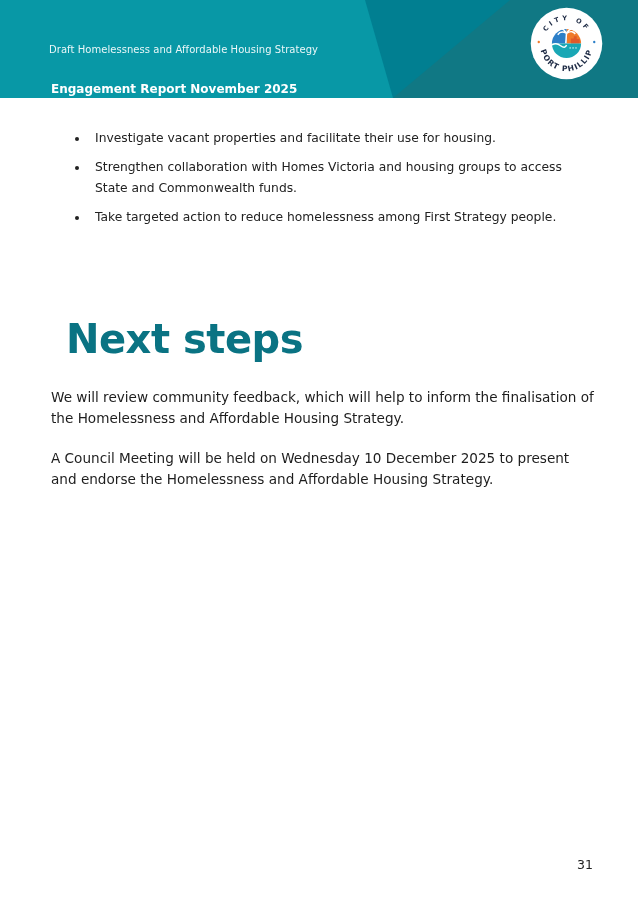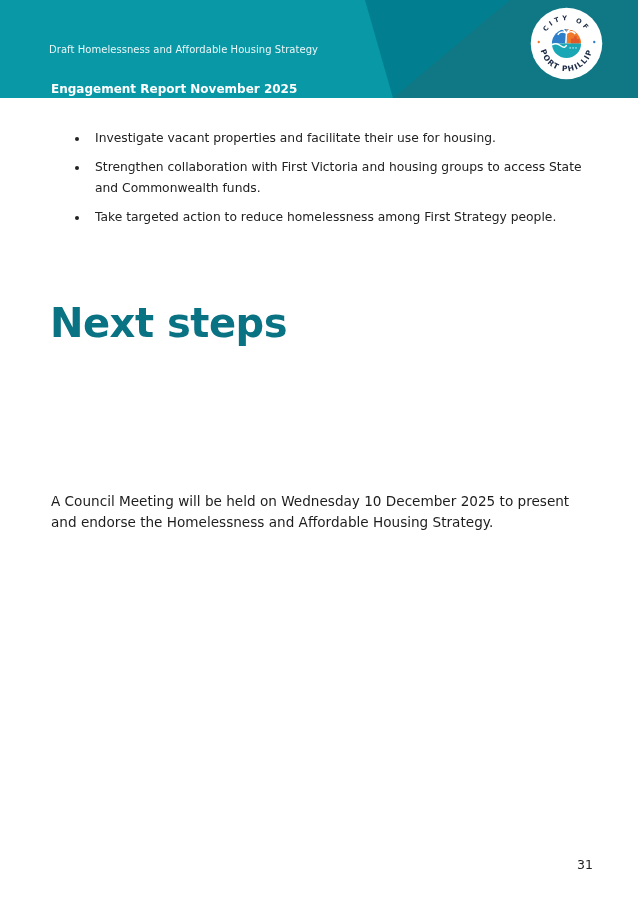--- a/index.html
+++ b/index.html
@@ -86,40 +86,40 @@
       height: 4px;
       border-radius: 50%;
       background: #222222;
     }
 
     
     .section-heading {
       position: absolute;
       left: 50px;
       top: 300px;
-      margin: 0;
+      margin: 16px;
       font-size: 40px;
       font-weight: bold;
       color: #0a7383;
       letter-spacing: -0.5px;
       white-space: nowrap;
     }
 
     
     .paragraph {
       position: absolute;
       left: 51px;
       width: 545px;
       margin: 0;
       font-size: 13.6px;
       line-height: 20.5px;
       color: #1d1d1d;
     }
     .p1 { top: 387px; }
-    .p2 { top: 448px; margin-top: 43px; }
+    .p2 { top: 448px; }
 
     .page-number {
       position: absolute;
       left: 577px;
       top: 857px;
       font-size: 12.5px;
       color: #222222;
       text-align: right;
     }
   </style>
@@ -173,26 +173,27 @@
     </svg>
   </div>
 
   <ul class="bullets">
     <li class="bullet">
       <span class="bullet-dot"></span>
       <span>Investigate vacant properties and facilitate their use for housing.</span>
     </li>
     <li class="bullet">
       <span class="bullet-dot"></span>
-      <span>Strengthen collaboration with First Victoria and housing groups to access State and Commonwealth funds.</span>
+      <span>Strengthen collaboration with Homes Victoria and housing groups to access State and Commonwealth funds.</span>
     </li>
     <li class="bullet">
       <span class="bullet-dot"></span>
       <span>Take targeted action to reduce homelessness among First Strategy people.</span>
     </li>
   </ul>
 
   <h1 class="section-heading">Next steps</h1>
 
+  <p class="paragraph p1">We will review community feedback, which will help to inform the finalisation of the Homelessness and Affordable Housing Strategy.</p>
   <p class="paragraph p2">A Council Meeting will be held on Wednesday 10 December 2025 to present and endorse the Homelessness and Affordable Housing Strategy.</p>
 
   <div class="page-number">31</div>
 </div>
 
 </body></html>

